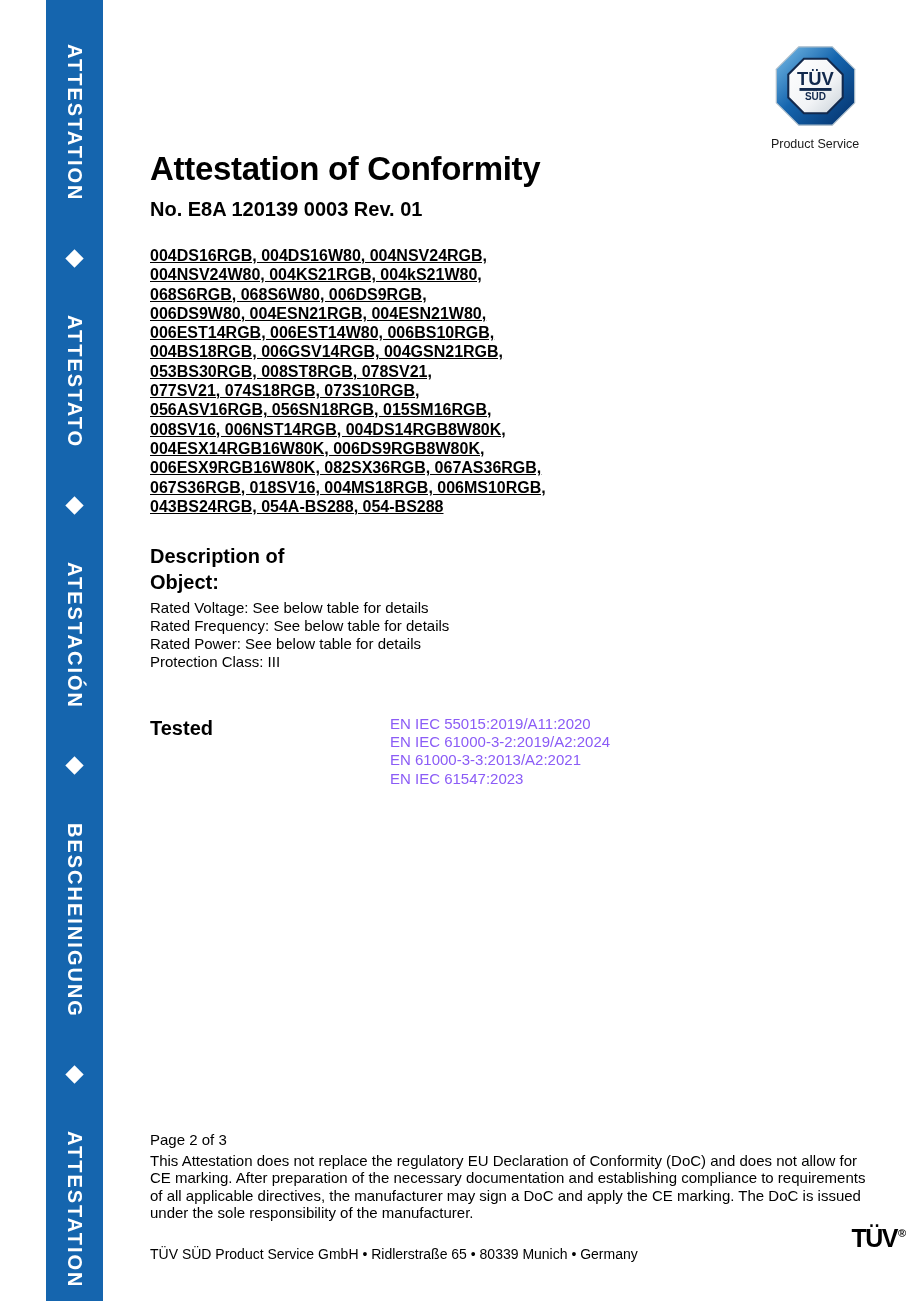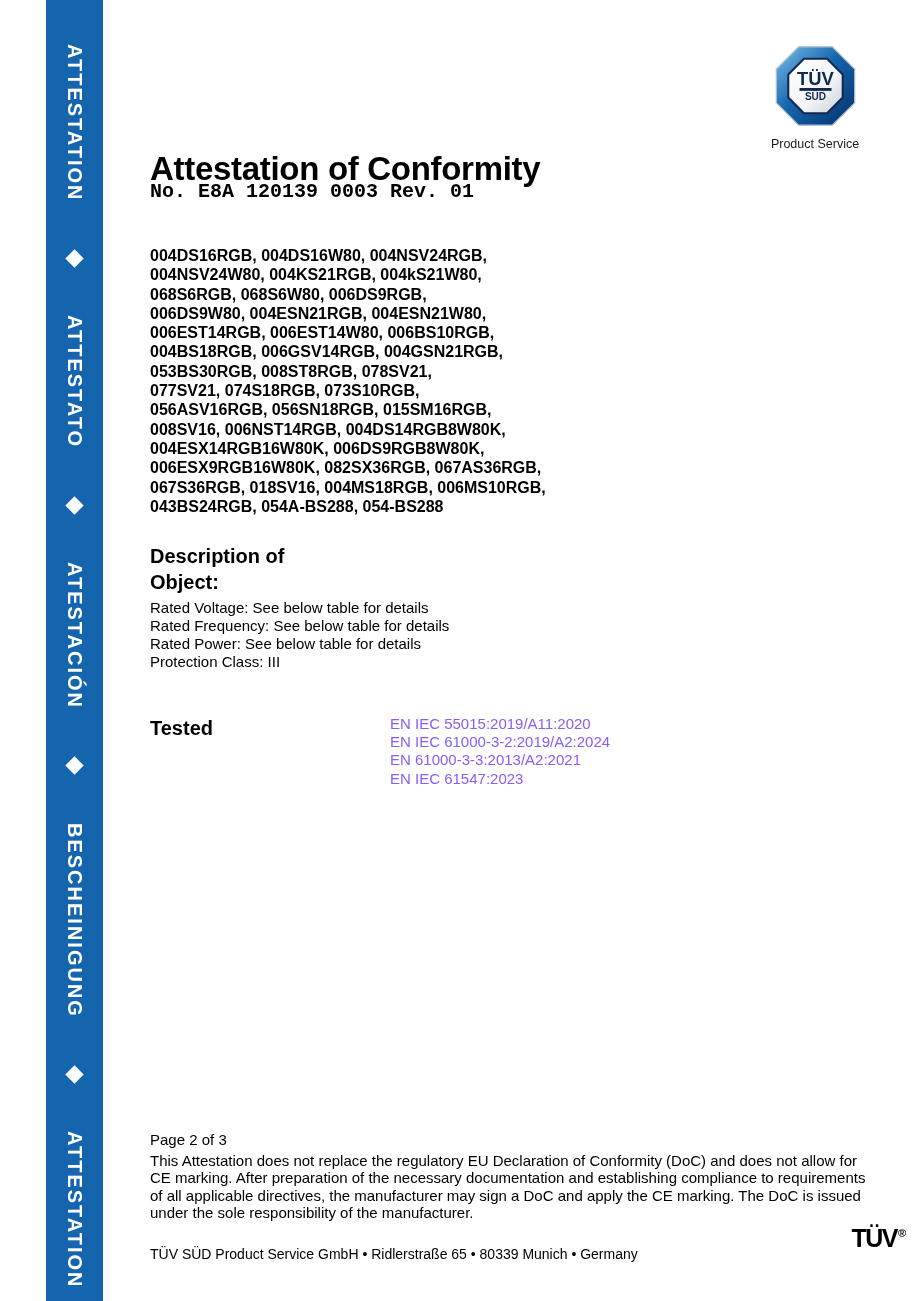--- a/index.html
+++ b/index.html
@@ -60,32 +60,31 @@
   .title {
     position: absolute;
     left: 150px; top: 150px;
     font-size: 33px;
     font-weight: bold;
     letter-spacing: -0.3px;
     color: #000;
   }
   .cert-no {
     position: absolute;
-    left: 150px; top: 180px;
+    left: 150px; top: 198px;
     font-size: 20px;
     font-weight: bold;
     color: #000;
-    font-family: Liberation Mono, monospace;
   }
 
   
   .row { position: absolute; left: 150px; display: flex; }
   .row-label { width: 240px; flex: 0 0 240px; font-size: 20px; font-weight: bold; color: #000; line-height: 26px; }
   .models-row { top: 246px; width: 722px; }
-  .model-line { font-size: 16px; font-weight: bold; line-height: 19.3px; color: #000; white-space: nowrap; }
+  .model-line { font-size: 16px; font-weight: bold; line-height: 19.3px; color: #000; white-space: nowrap; text-decoration: underline; }
 
   .desc-section { position: absolute; left: 150px; top: 543px; width: 500px; }
   .desc-label-line { font-size: 20px; font-weight: bold; line-height: 26px; color: #000; }
   .desc-items { margin-top: 4px; }
   .desc-item { font-size: 15px; line-height: 18px; color: #000; }
 
   .tested-row { top: 715px; width: 722px; }
   .standard-line { font-size: 15px; line-height: 18.2px; color: #8b5cf6; white-space: nowrap; }
 
   

